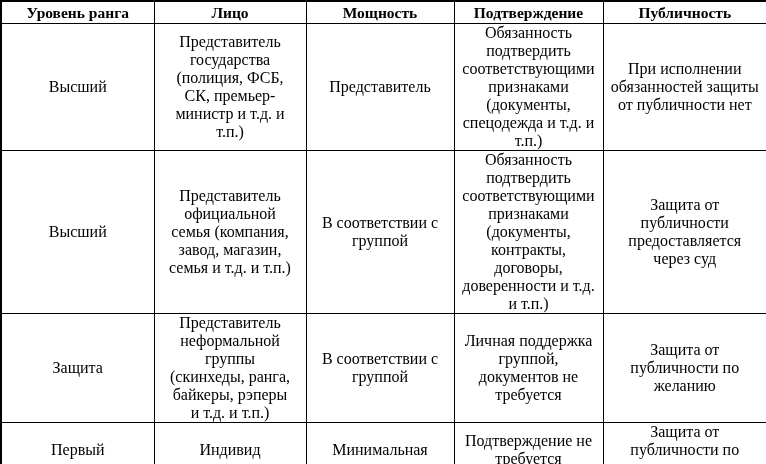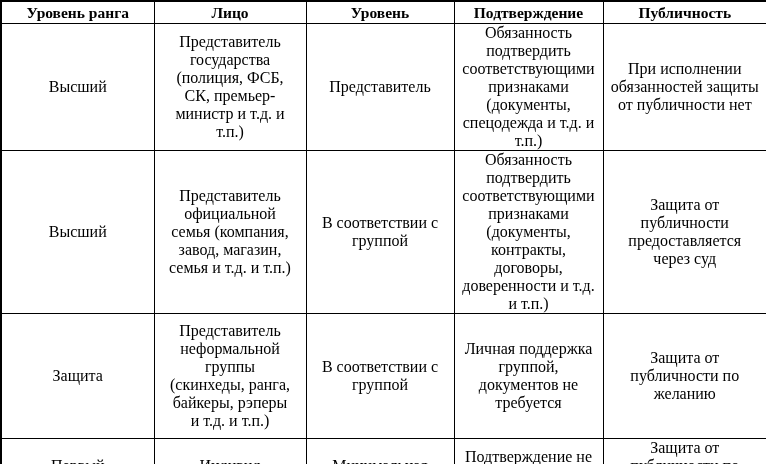--- a/index.html
+++ b/index.html
@@ -29,21 +29,21 @@
     font-weight: bold;
     line-height: 19px;
     padding: 0 4px;
   }
   .doc-table td {
     font-size: 16px;
     line-height: 18px;
     padding: 0 6px;
   }
   
-  .doc-table td:nth-child(2) { padding: 8px 12px; }
+  .doc-table td:nth-child(2) { padding: 0 12px; }
 
   tr.header-row { height: 22px; }
   tr.row-0 { height: 127px; }
   tr.row-1 { height: 162px; }
   tr.row-2 { height: 92px; }
   tr.row-3 { height: 57px; }
 
   col.c1 { width: 153px; }
   col.c2 { width: 152px; }
   col.c3 { width: 148px; }
@@ -58,21 +58,21 @@
     <col class="c1">
       <col class="c2">
       <col class="c3">
       <col class="c4">
       <col class="c5">
   </colgroup>
   <thead>
     <tr class="header-row">
       <th>Уровень ранга</th>
       <th>Лицо</th>
-      <th>Уровень</th>
+      <th>Мощность</th>
       <th>Подтверждение</th>
       <th>Публичность</th>
     </tr>
   </thead>
   <tbody>
     <tr class="row-0">
       <td>Высший</td>
       <td>Представитель государства (полиция, ФСБ, СК, премьер-министр и т.д. и т.п.)</td>
       <td>Представитель</td>
       <td>Обязанность подтвердить соответствующими признаками (документы, спецодежда и т.д. и т.п.)</td>

